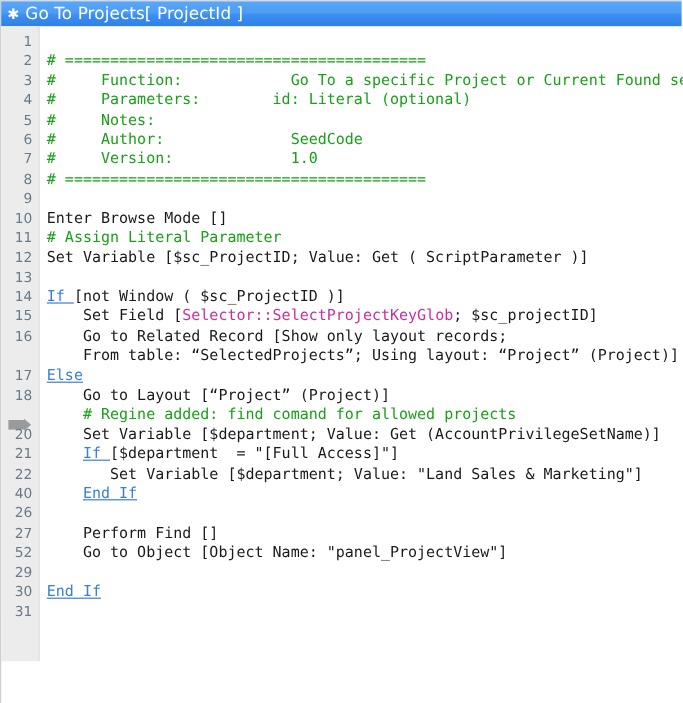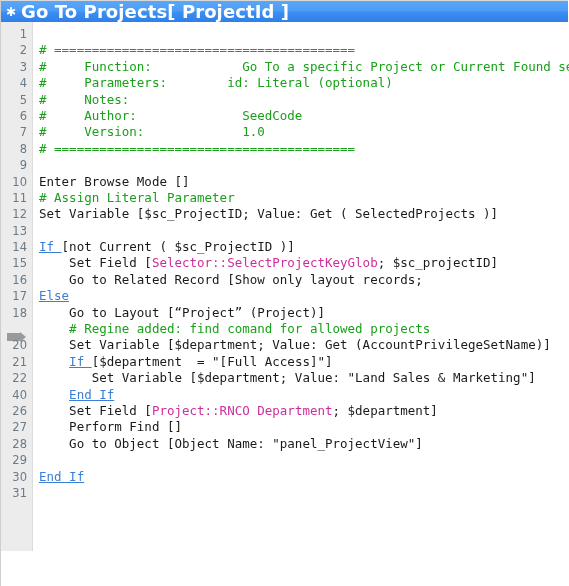--- a/index.html
+++ b/index.html
@@ -36,25 +36,24 @@
   }
   .titlebar .star {
     font-family: "DejaVu Sans", sans-serif;
     font-size: 12px;
     line-height: 1;
     margin-right: 5px;
     color: #ffffff;
   }
   .titlebar .title-text {
     font-family: "DejaVu Sans", sans-serif;
-    font-size: 18px;
+    font-size: 14px;
     letter-spacing: 0.1px;
     white-space: pre;
     color: #ffffff;
-    font-weight: bold;
   }
   
   .code-area {
     position: relative;
     background: #ffffff;
     padding-top: 4px;
   }
   .gutter-bg {
     position: absolute;
     left: 0;
@@ -138,34 +137,35 @@
         <div class="line"><div class="lineno">2</div><div class="code"><span class="cm"># ========================================</span></div></div>
         <div class="line"><div class="lineno">3</div><div class="code"><span class="cm">#     Function:            Go To a specific Project or Current Found set</span></div></div>
         <div class="line"><div class="lineno">4</div><div class="code"><span class="cm">#     Parameters:        id: Literal (optional)</span></div></div>
         <div class="line"><div class="lineno">5</div><div class="code"><span class="cm">#     Notes:</span></div></div>
         <div class="line"><div class="lineno">6</div><div class="code"><span class="cm">#     Author:              SeedCode</span></div></div>
         <div class="line"><div class="lineno">7</div><div class="code"><span class="cm">#     Version:             1.0</span></div></div>
         <div class="line"><div class="lineno">8</div><div class="code"><span class="cm"># ========================================</span></div></div>
         <div class="line"><div class="lineno">9</div><div class="code">&nbsp;</div></div>
         <div class="line"><div class="lineno">10</div><div class="code"><span>Enter Browse Mode []</span></div></div>
         <div class="line"><div class="lineno">11</div><div class="code"><span class="cm"># Assign Literal Parameter</span></div></div>
-        <div class="line"><div class="lineno">12</div><div class="code"><span>Set Variable [$sc_ProjectID; Value: Get ( SelectedProjects )]</span></div></div>
+        <div class="line"><div class="lineno">12</div><div class="code"><span>Set Variable [$sc_ProjectID; Value: Get ( ScriptParameter )]</span></div></div>
         <div class="line"><div class="lineno">13</div><div class="code">&nbsp;</div></div>
-        <div class="line"><div class="lineno">14</div><div class="code"><span class="kw">If </span><span>[not Current ( $sc_ProjectID )]</span></div></div>
+        <div class="line"><div class="lineno">14</div><div class="code"><span class="kw">If </span><span>[not Window ( $sc_ProjectID )]</span></div></div>
         <div class="line"><div class="lineno">15</div><div class="code"><span>    Set Field [</span><span class="fld">Selector::SelectProjectKeyGlob</span><span>; $sc_projectID]</span></div></div>
         <div class="line"><div class="lineno">16</div><div class="code"><span>    Go to Related Record [Show only layout records;</span></div></div>
+        <div class="line"><div class="lineno"></div><div class="code"><span>    From table: “SelectedProjects”; Using layout: “Project” (Project)]</span></div></div>
         <div class="line"><div class="lineno">17</div><div class="code"><span class="kw">Else</span></div></div>
         <div class="line"><div class="lineno">18</div><div class="code"><span>    Go to Layout [“Project” (Project)]</span></div></div>
         <div class="line"><div class="marker"><span class="arrow"></span></div><div class="code"><span class="cm">    # Regine added: find comand for allowed projects</span></div></div>
         <div class="line"><div class="lineno">20</div><div class="code"><span>    Set Variable [$department; Value: Get (AccountPrivilegeSetName)]</span></div></div>
         <div class="line"><div class="lineno">21</div><div class="code"><span>    </span><span class="kw">If </span><span>[$department  = "[Full Access]"]</span></div></div>
         <div class="line"><div class="lineno">22</div><div class="code"><span>       Set Variable [$department; Value: "Land Sales &amp; Marketing"]</span></div></div>
         <div class="line"><div class="lineno">40</div><div class="code"><span>    </span><span class="kw">End If</span></div></div>
-        <div class="line"><div class="lineno">26</div><div class="code"><span>    Set Field [</span><span class="fld">Project::RNCO Department</span><span>; $department]</span></div></div>
+        <div class="line"><div class="lineno">26</div></div>
         <div class="line"><div class="lineno">27</div><div class="code"><span>    Perform Find []</span></div></div>
-        <div class="line"><div class="lineno">28</div><div class="code"><span>    Go to Object [Object Name: "panel_ProjectView"]</span></div></div>
+        <div class="line"><div class="lineno">52</div><div class="code"><span>    Go to Object [Object Name: "panel_ProjectView"]</span></div></div>
         <div class="line"><div class="lineno">29</div><div class="code">&nbsp;</div></div>
         <div class="line"><div class="lineno">30</div><div class="code"><span class="kw">End If</span></div></div>
         <div class="line"><div class="lineno">31</div></div>
       </div>
   </div>
 
 </div>
 
 </body></html>

